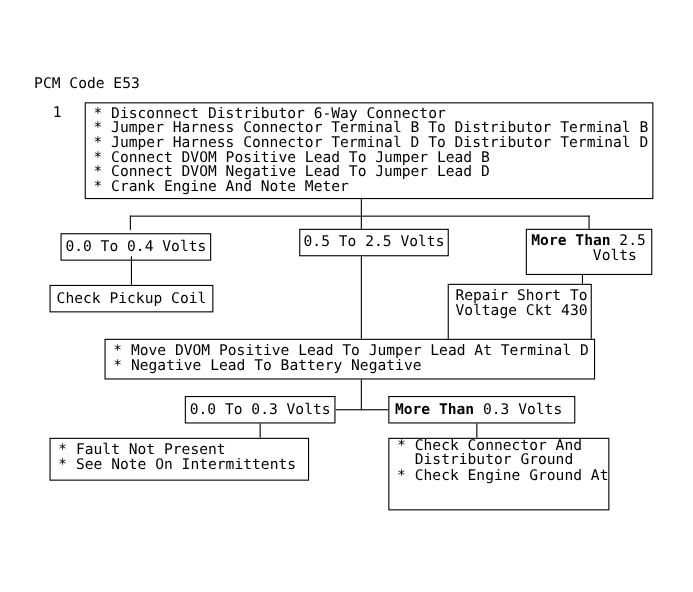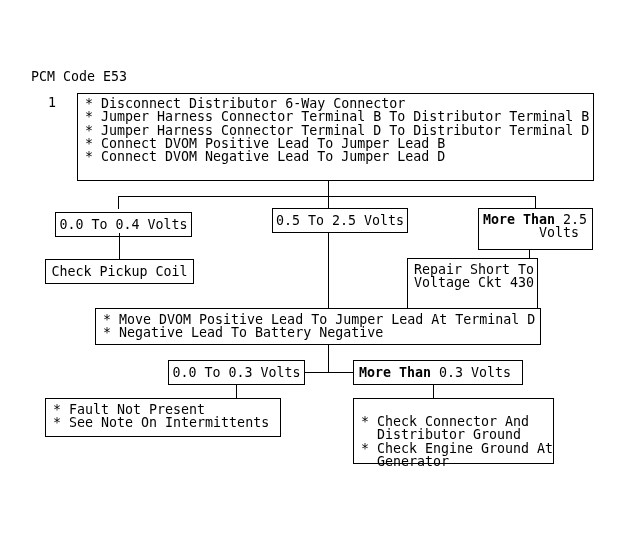--- a/index.html
+++ b/index.html
@@ -45,20 +45,21 @@
   <div class="abs txt" style="left:31px; top:70px;">PCM Code E53</div>
 
   <div class="abs txt" style="left:40px; top:96px; width:24px; text-align:center;">1</div>
 
   <div class="box" style="left:77px; top:93px; width:517px; height:88px; padding:3px 0 16px 7px;">
     <div class="txt">* Disconnect Distributor 6-Way Connector</div>
     <div class="txt">* Jumper Harness Connector Terminal B To Distributor Terminal B</div>
     <div class="txt">* Jumper Harness Connector Terminal D To Distributor Terminal D</div>
     <div class="txt">* Connect DVOM Positive Lead To Jumper Lead B</div>
     <div class="txt">* Connect DVOM Negative Lead To Jumper Lead D</div>
+    <div class="txt">* Crank Engine And Note Meter</div>
   </div>
 
   <div class="line" style="left:328px; top:181px; width:1px; height:15px;"></div>
   <div class="line" style="left:118px; top:196px; width:418px; height:1px;"></div>
   <div class="line" style="left:118px; top:196px; width:1px; height:13px;"></div>
   <div class="line" style="left:328px; top:196px; width:1px; height:13px;"></div>
   <div class="line" style="left:535px; top:196px; width:1px; height:13px;"></div>
 
   <div class="box center1" style="left:55px; top:212px; width:137px; height:25px; line-height:23px;">
     <span class="txt">0.0 To 0.4 Volts</span>
@@ -103,20 +104,19 @@
   </div>
 
   <div class="line" style="left:236px; top:385px; width:1px; height:13px;"></div>
   <div class="line" style="left:433px; top:385px; width:1px; height:13px;"></div>
 
   <div class="box" style="left:45px; top:398px; width:236px; height:39px; padding:4px 0 0 7px;">
     <div class="txt">* Fault Not Present</div>
     <div class="txt">* See Note On Intermittents</div>
   </div>
 
-  <div class="box" style="left:353px; top:398px; width:201px; height:66px; padding:16px 0 0 7px;">
+  <div class="box" style="left:353px; top:398px; width:201px; height:66px; padding:0 0 0 7px;">
     <div class="txt">* Check Connector And</div>
     <div class="txt">  Distributor Ground</div>
     <div class="txt">* Check Engine Ground At</div>
-    <div class="txt">  Generator</div>
   </div>
 
 </div>
 
 </body></html>

